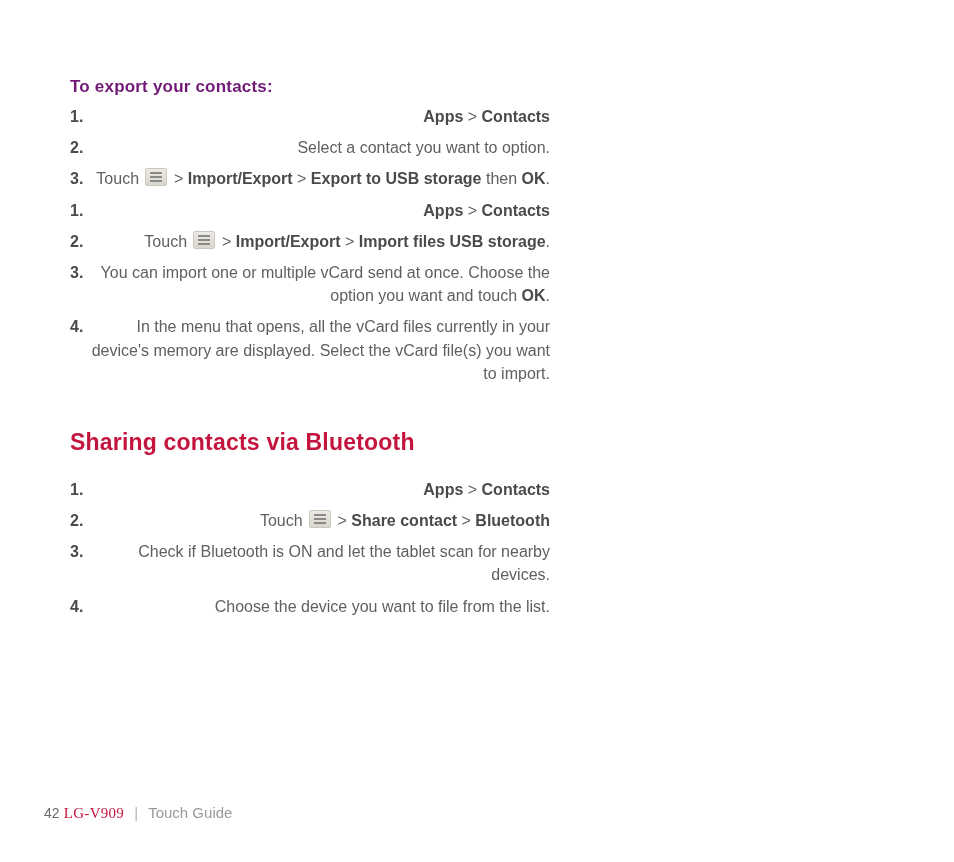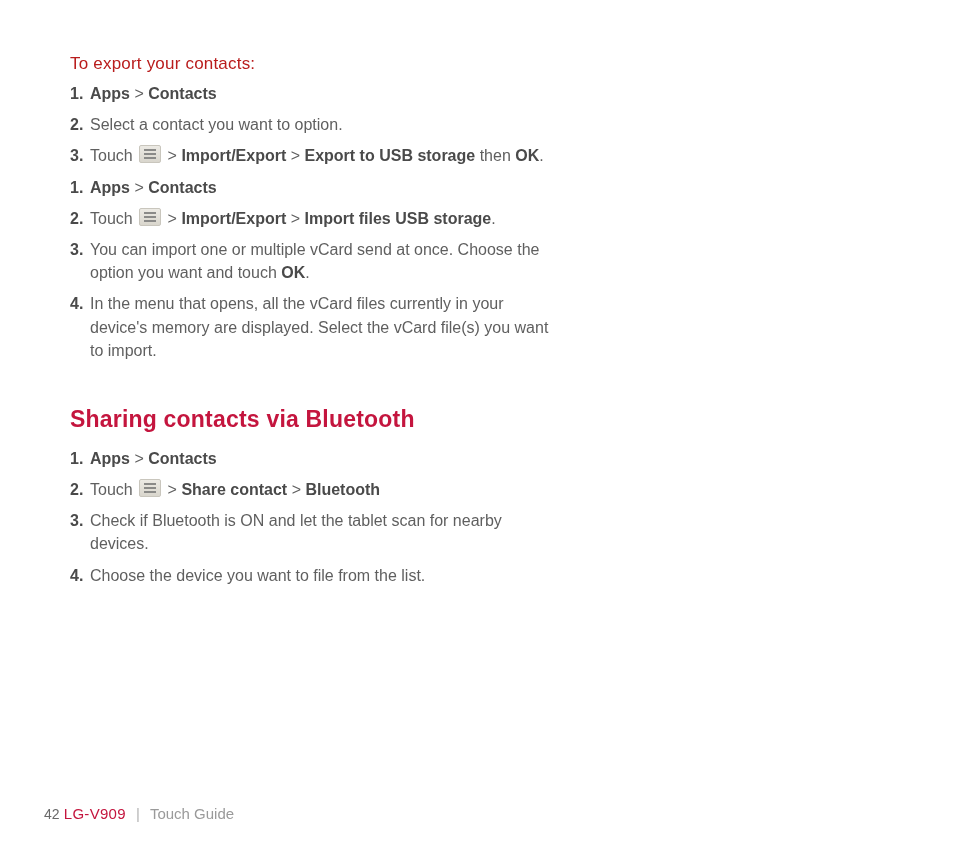--- a/index.html
+++ b/index.html
@@ -10,32 +10,33 @@
     font-family: Arial, Helvetica, sans-serif;
     background: #fff;
     color: #5a5a5a;
     position: relative;
   }
   .page {
     padding: 50px 70px 40px 70px;
     width: 480px;
   }
   .subhead {
-    font-weight: normal;
-    color: #b91c1c;
+    font-weight: bold;
+    color: #701a75;
     font-size: 17px;
-    margin-top: 4px;
+    margin-top: 27px;
     margin-bottom: 8px;
     letter-spacing: 0.2px;
   }
   ol.steps {
     list-style: none;
     padding: 0;
     margin: 0 0 8px 0;
     counter-reset: step;
+    text-align: right;
   }
   ol.steps > li {
     counter-increment: step;
     position: relative;
     padding-left: 20px;
     margin-bottom: 8px;
     font-size: 16px;
     line-height: 1.45;
     color: #5f5f5f;
   }
@@ -64,33 +65,33 @@
     position: absolute;
     left: 4px; right: 4px; top: 3px;
     height: 2px;
     background: #8a8a88;
     box-shadow: 0 4px 0 #8a8a88, 0 8px 0 #8a8a88;
   }
   h2.section {
     color: #c4153e;
     font-size: 23px;
     margin-top: 44px;
-    margin-bottom: 14px;
+    margin-bottom: 22px;
     font-weight: bold;
     letter-spacing: 0.2px;
   }
   .footer {
     position: absolute;
     left: 44px;
     bottom: 40px;
     font-size: 15px;
     color: #9a9a9a;
   }
   .footer .pageno { color: #6a6a6a; font-size: 14px; margin-right: 0;}
-  .footer .model { color: #c4153e; letter-spacing: 0.3px;}
+  .footer .model { color: #c4153e; letter-spacing: 0.3px; font-family: Liberation Serif, serif;}
   .footer .divider { color: #b5b5b5; margin: 0 6px;}
 </style>
 </head>
 <body>
 
 <div class="page">
 
   <div class="subhead">To export your contacts:</div>
   <ol class="steps">
     <li>

